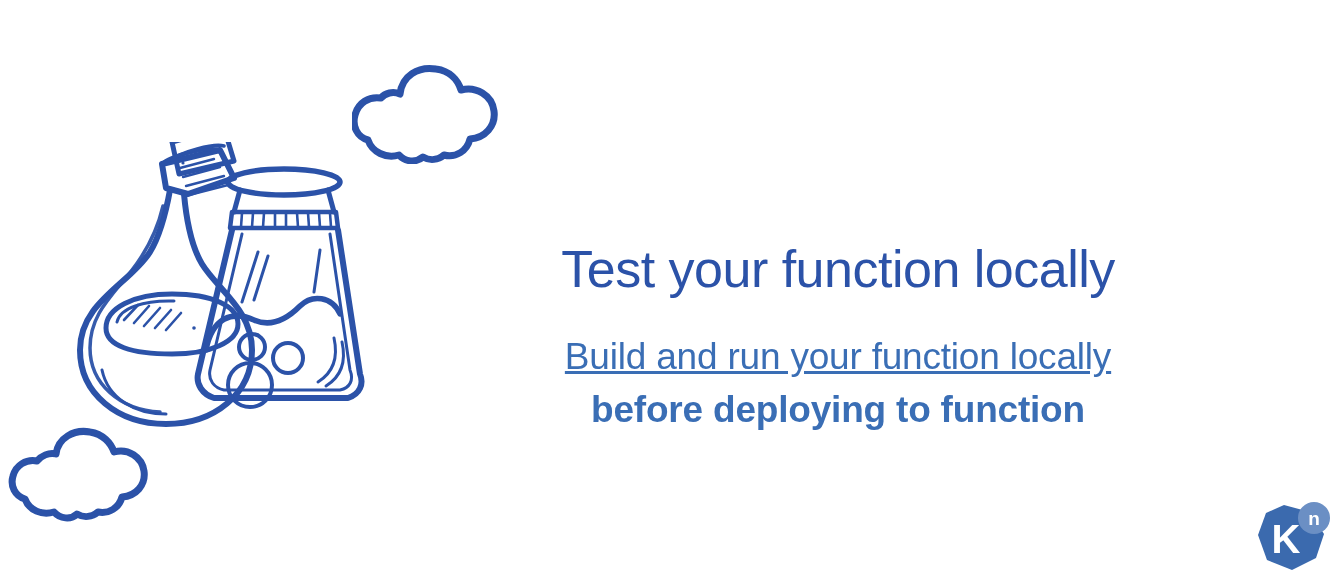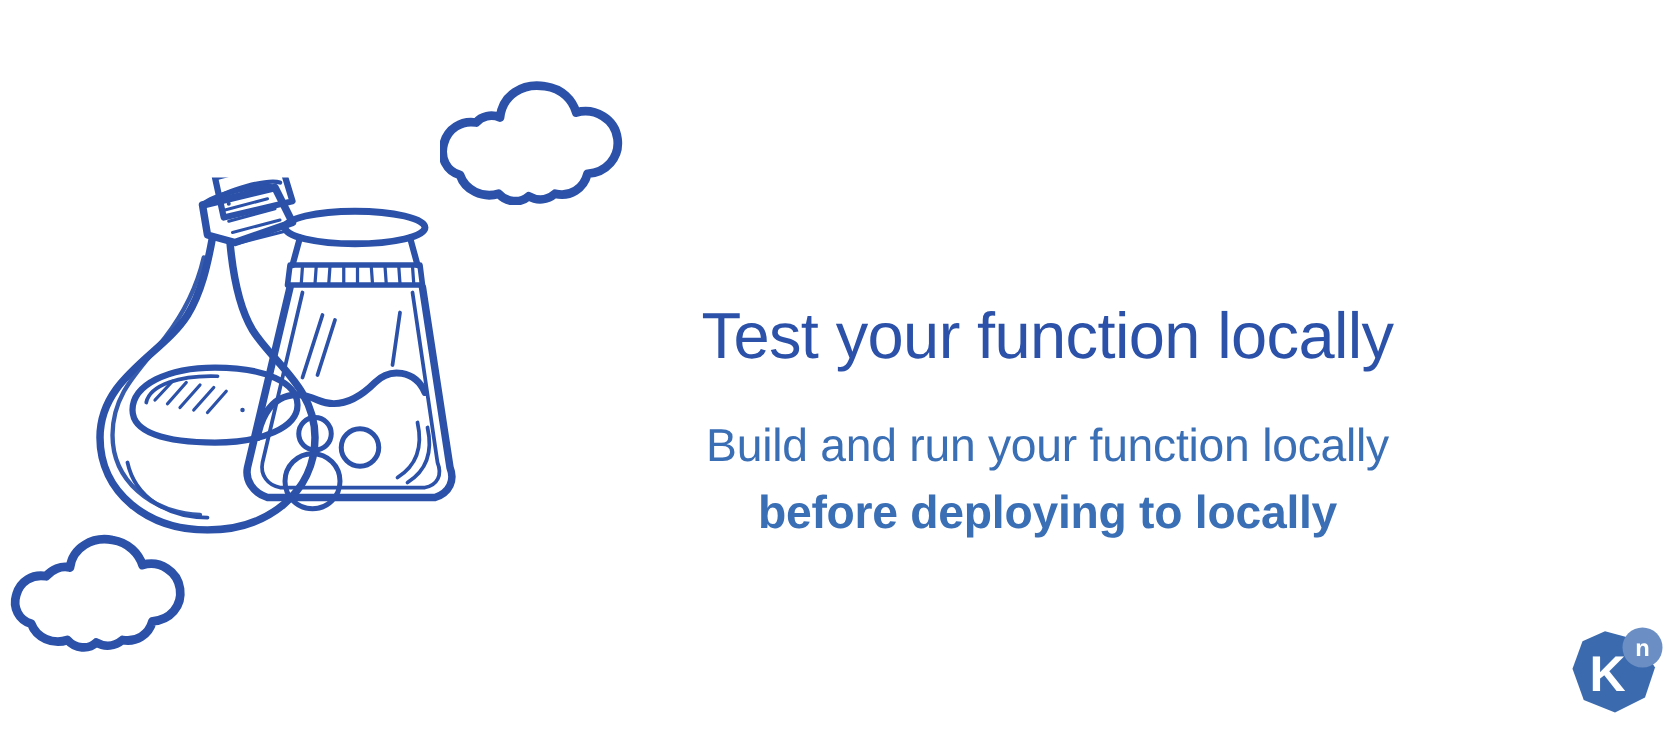--- a/index.html
+++ b/index.html
@@ -63,21 +63,21 @@
   #subtitle {
     margin-top: 14px;
   }
   .sub-line {
     font-size: 37px;
     line-height: 53px;
     color: #3A6EB5;
     letter-spacing: -0.2px;
     white-space: nowrap;
   }
-  .sub-line.regular { font-weight: 400; }
+  .sub-line.regular { font-weight: 400; text-decoration: underline; }
   .sub-line.bold    { font-weight: 700; }
 
   
   #knative-logo {
     position: absolute;
     left: 1252px;
     top: 500px;
     width: 80px;
     height: 78px;
   }
@@ -200,21 +200,21 @@
                C67 96 56 95 50 88 C38 92 25 86 21 75
                C11 72 6 62 9 52 C12 41 22 35 33 37
                C37 32 45 28 52 30 Z"></path>
     </svg>
   </div>
 
   <div id="text-block">
     <div id="headline">Test your function locally</div>
     <div id="subtitle">
       <div class="sub-line regular">Build and run your function locally</div>
-      <div class="sub-line bold">before deploying to locally</div>
+      <div class="sub-line bold">before deploying to function</div>
     </div>
   </div>
 
   <div id="knative-logo">
     <svg viewBox="0 0 80 78" width="80" height="78">
 
       <polygon points="32,5 58,12 72,34 64,58 40,70 15,60 6,35 14,13" fill="#3B6AAE"></polygon>
 
       <text x="34" y="53" font-family="Liberation Sans, sans-serif" font-size="40" font-weight="700" fill="#ffffff" text-anchor="middle">K</text>
 

